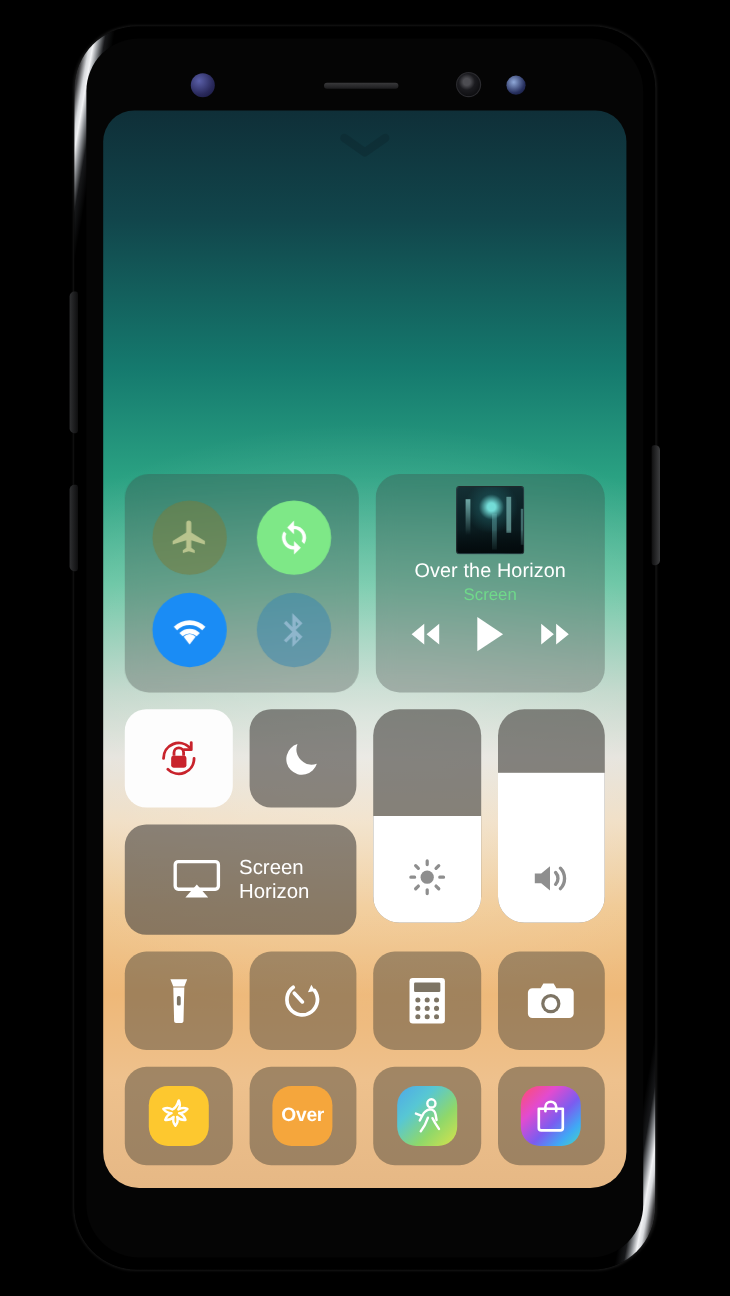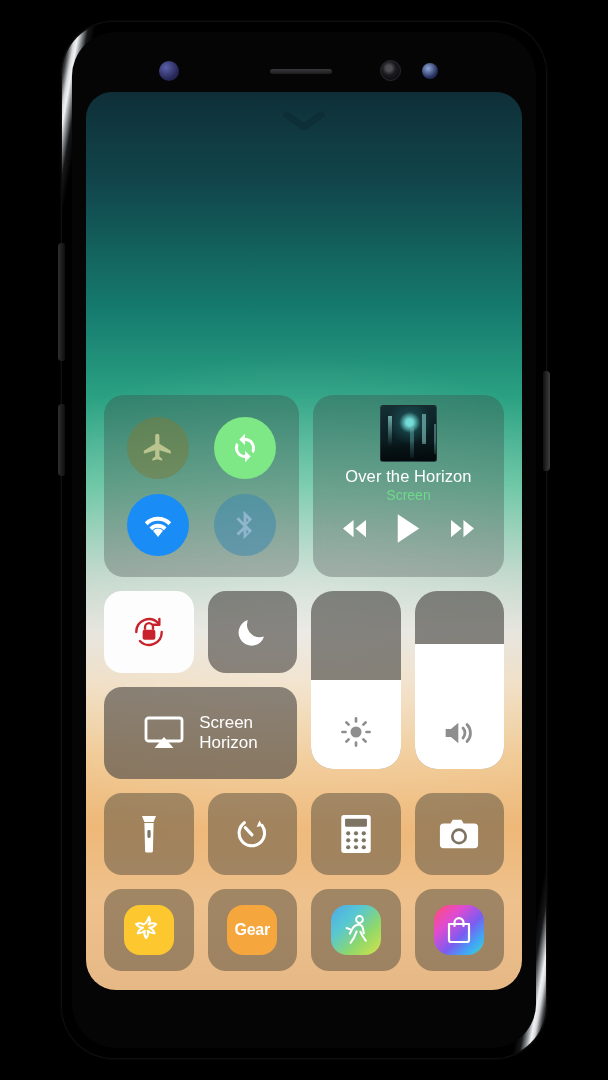--- a/index.html
+++ b/index.html
@@ -380,21 +380,21 @@
       <div class="shortcut-tile">
         <div class="app-squircle" id="app-members">
           <svg width="34" height="34" viewBox="0 0 34 34">
             <path d="M17 4c1.6 3.2 1.1 5.4-.4 7.6 2.3-1.4 4.6-1.9 7.6-.5-2.2 2.6-4.3 3.5-6.9 3.6 2.6.9 4.2 2.4 5.3 5.6-3.4.3-5.3-.7-7-2.6.9 2.6.7 4.9-1.4 7.4-2-2.5-2.3-4.8-1.5-7.4-1.7 1.9-3.6 2.9-7 2.6 1.1-3.2 2.7-4.7 5.3-5.6-2.6-.1-4.7-1-6.9-3.6 3-1.4 5.3-.9 7.6.5C15.9 9.4 15.4 7.2 17 4z" fill="none" stroke="#fff" stroke-width="2" stroke-linejoin="round"></path>
           </svg>
         </div>
       </div>
 
       <div class="shortcut-tile">
         <div class="app-squircle" id="app-gear">
-          <span id="gear-text">Gear</span>
+          <span id="gear-text">Over</span>
         </div>
       </div>
 
       <div class="shortcut-tile">
         <div class="app-squircle" id="app-health">
           <svg width="36" height="36" viewBox="0 0 36 36">
             <g fill="none" stroke="#fff" stroke-width="2" stroke-linecap="round" stroke-linejoin="round">
               <circle cx="21.5" cy="7.5" r="3.4"></circle>
               <path d="M20 12.5c3 0 4.6 1.8 5 4.2l.8 4.6"></path>
               <path d="M20 12.5c-2.6.6-4.6 2.2-5.8 4.6l-2.4 4.6"></path>

